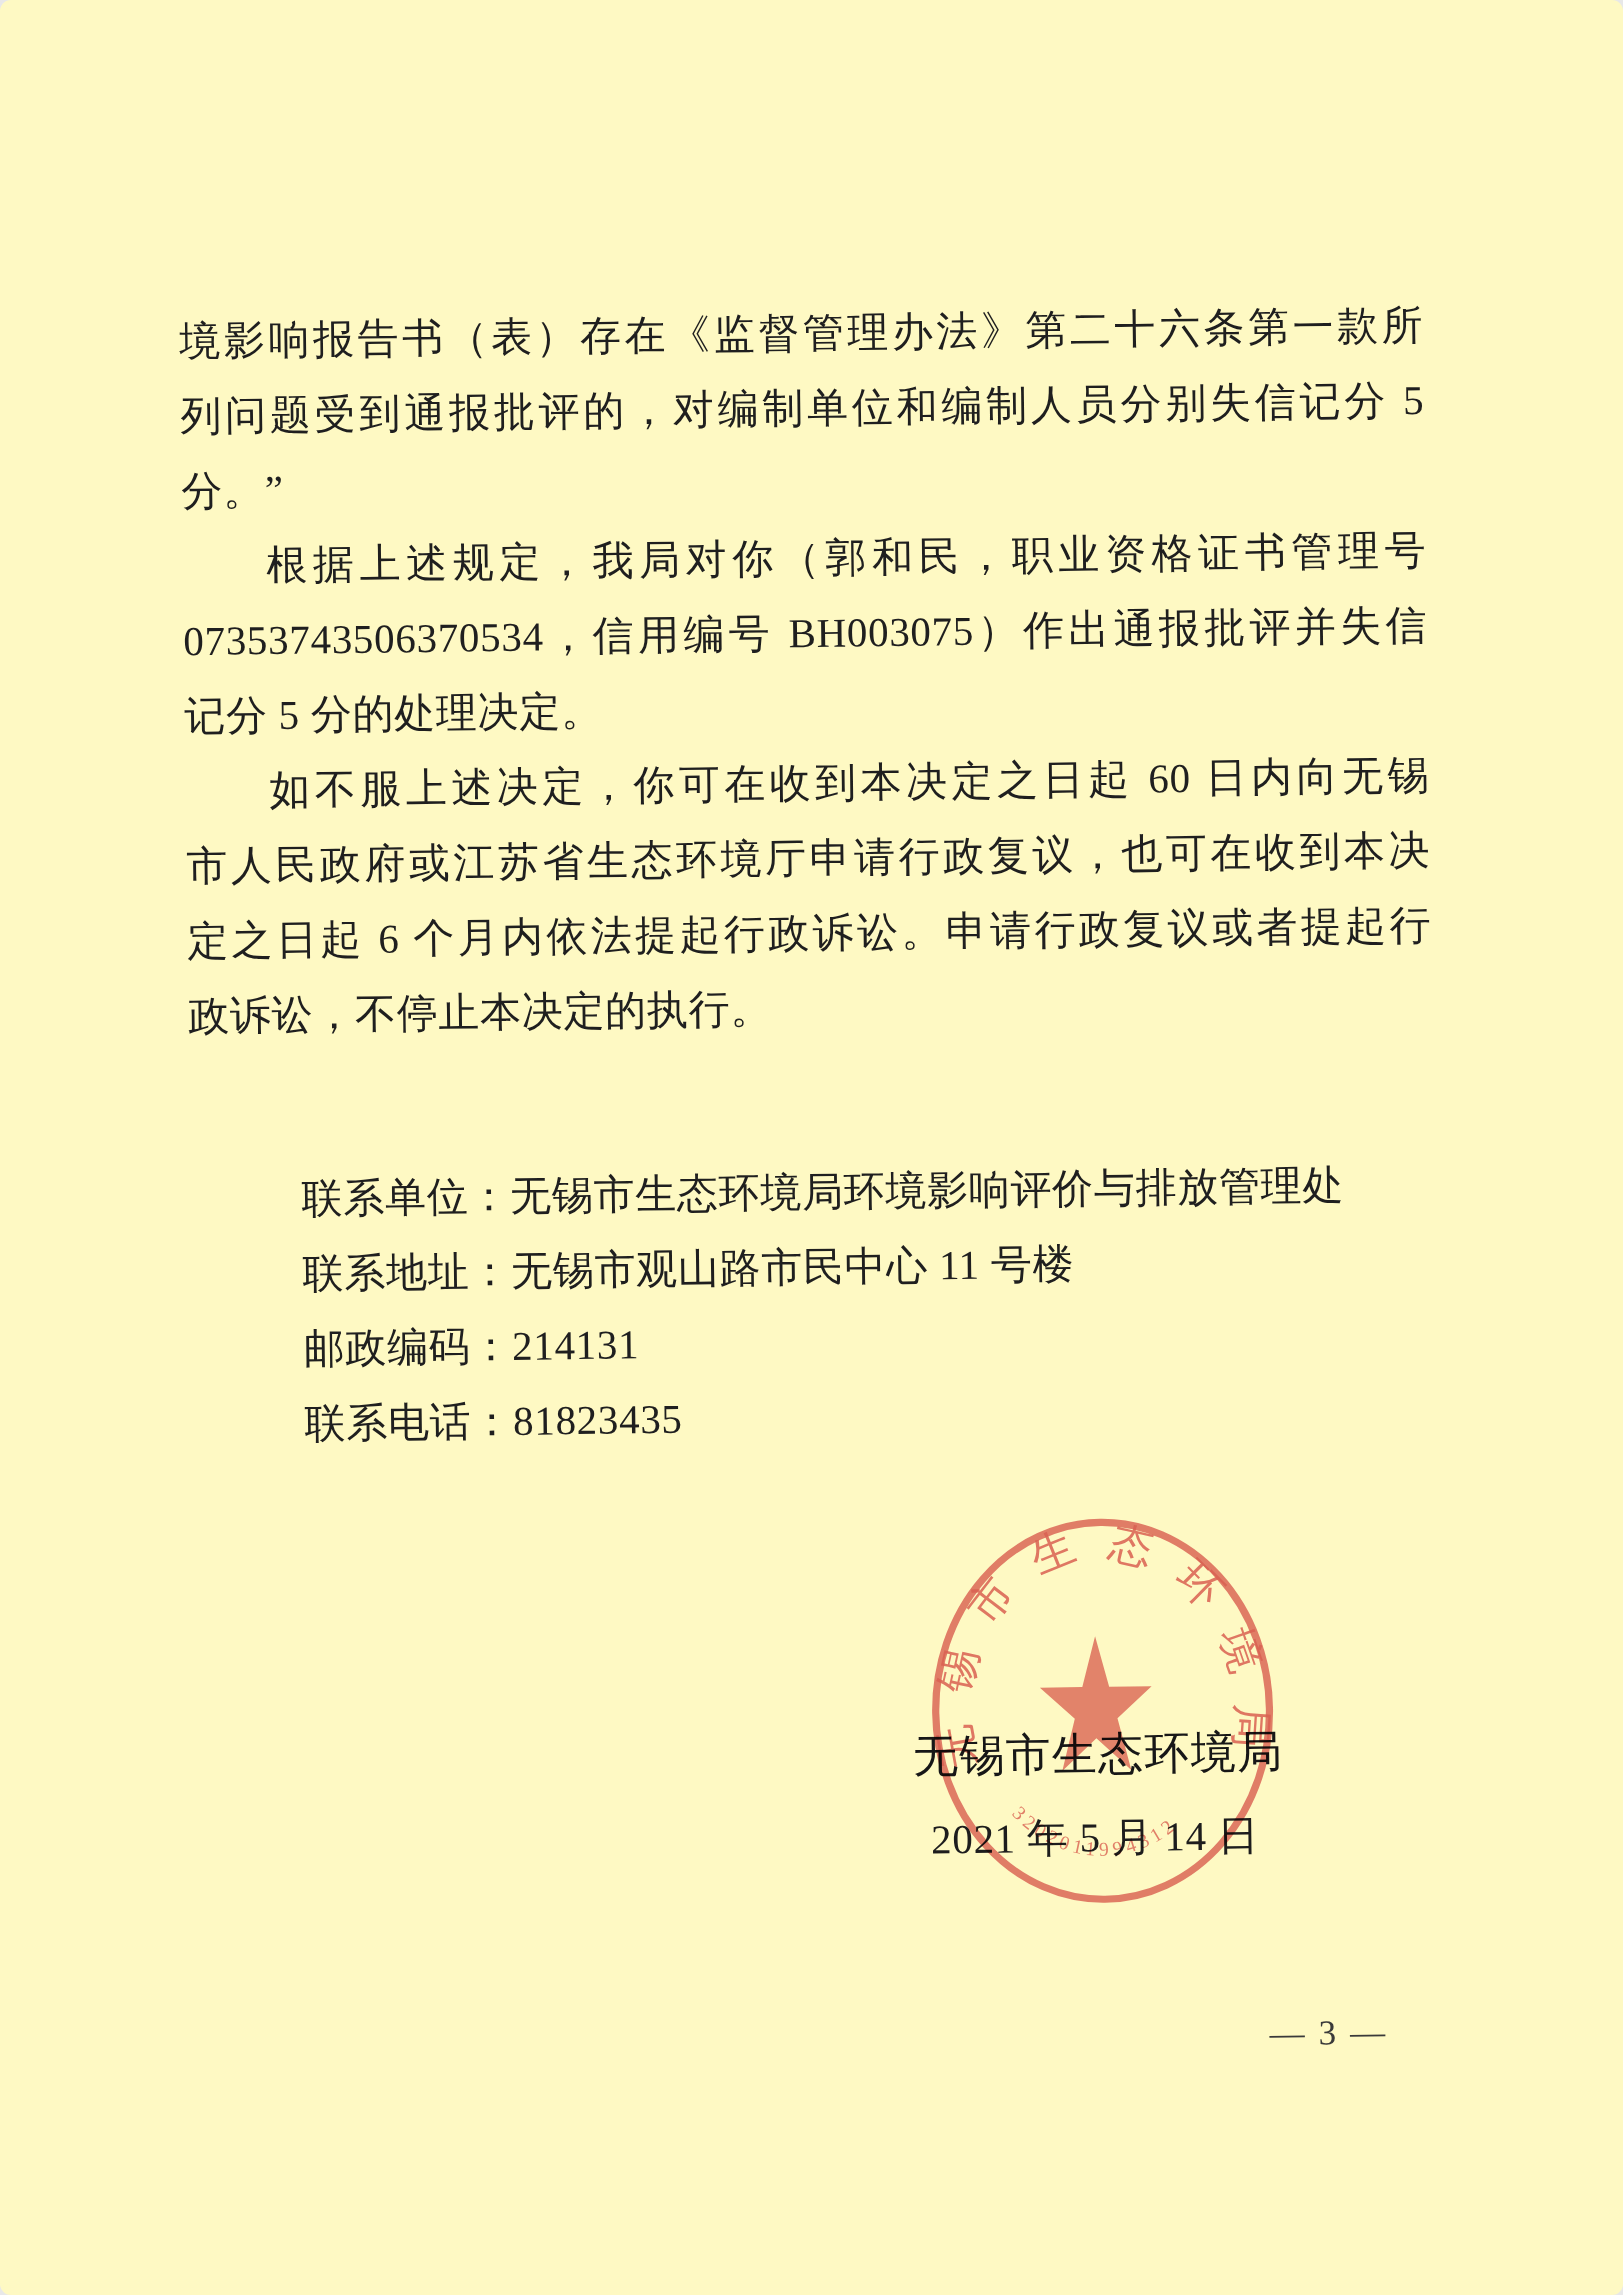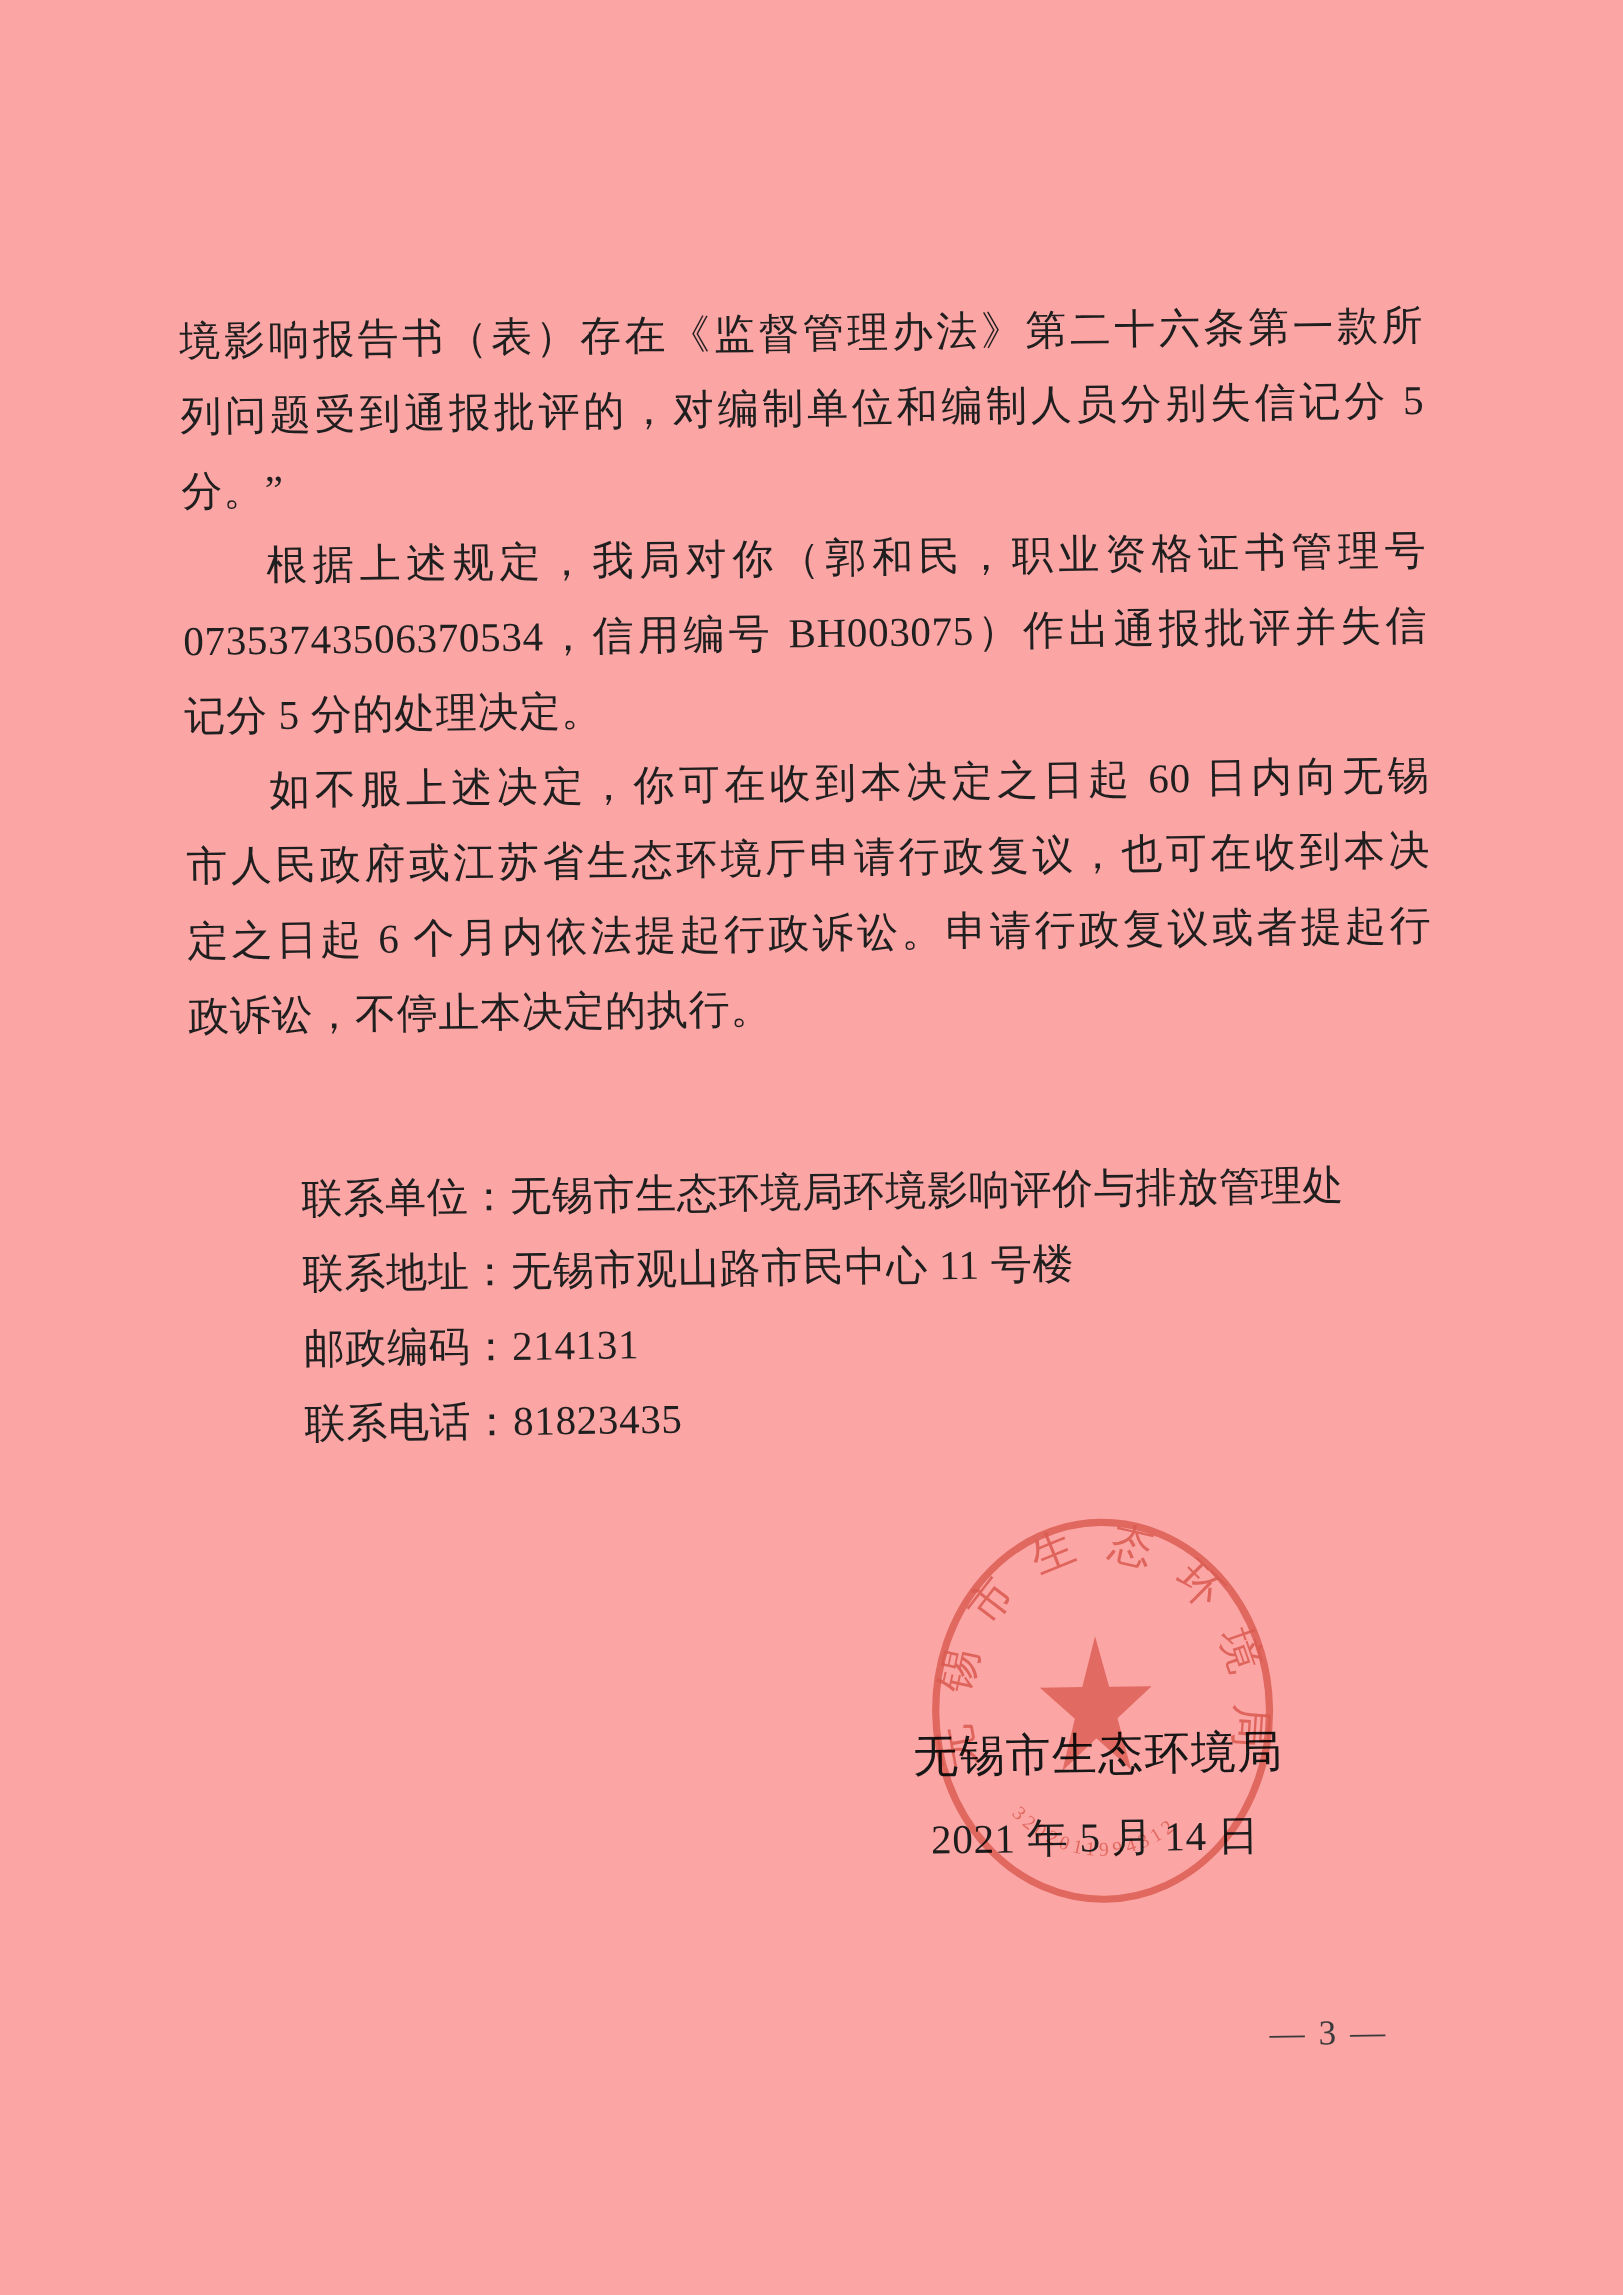--- a/index.html
+++ b/index.html
@@ -1,21 +1,22 @@
 <!DOCTYPE html>
 <html style="font-size:10.5px"><head>
 <meta charset="utf-8">
 <style>
   html,body{margin:0;padding:0;background:#e8e8e8;}
   .page{
     position:relative;
     width:1623px;height:2295px;
-    background:#fca5a5;
+    background:#fef9c3;
     overflow:hidden;
     font-family:"Liberation Serif","DejaVu Serif",serif;
+    border-radius:11px;
   }
   .scan{
     position:absolute;inset:0;
     transform:rotate(-0.75deg);
     transform-origin:50% 50%;
   }
   .body-text{
     position:absolute;left:190px;top:296px;width:1244px;
     font-size:41px;color:#1f1f1f;letter-spacing:0.7px;
   }

